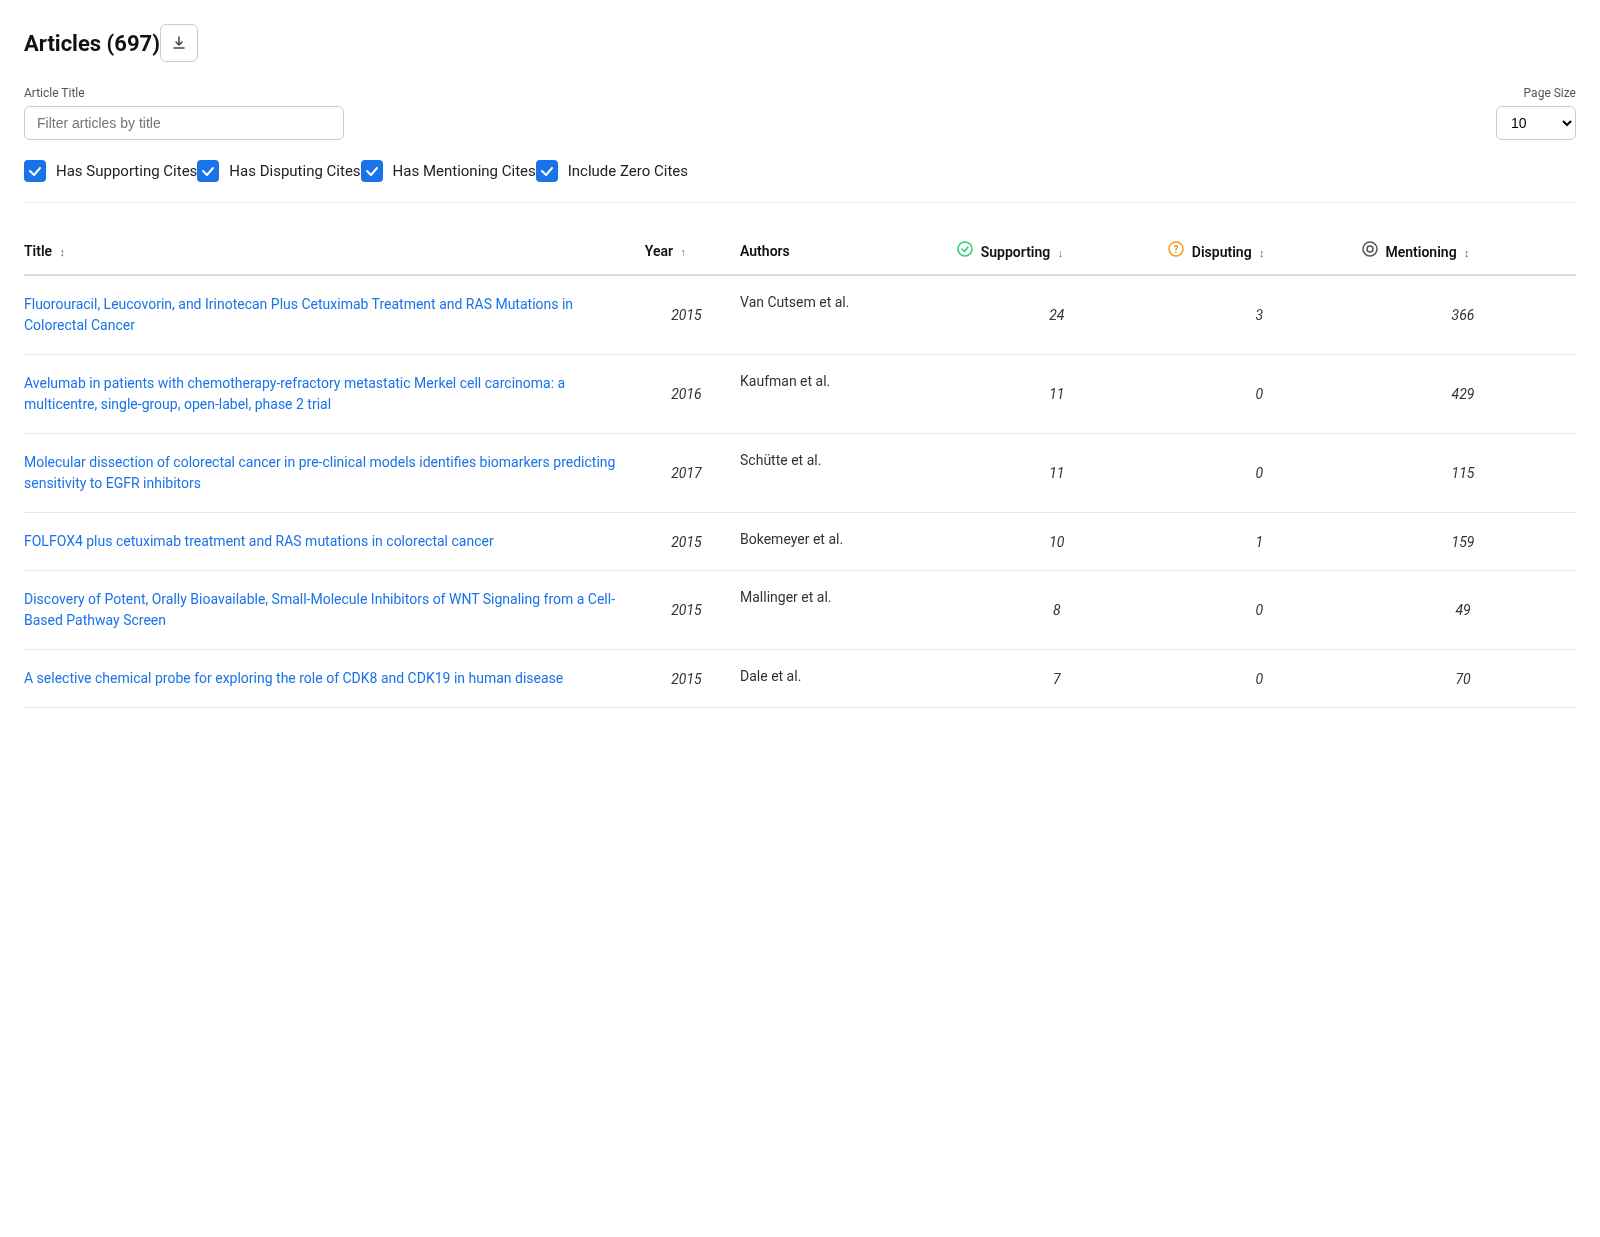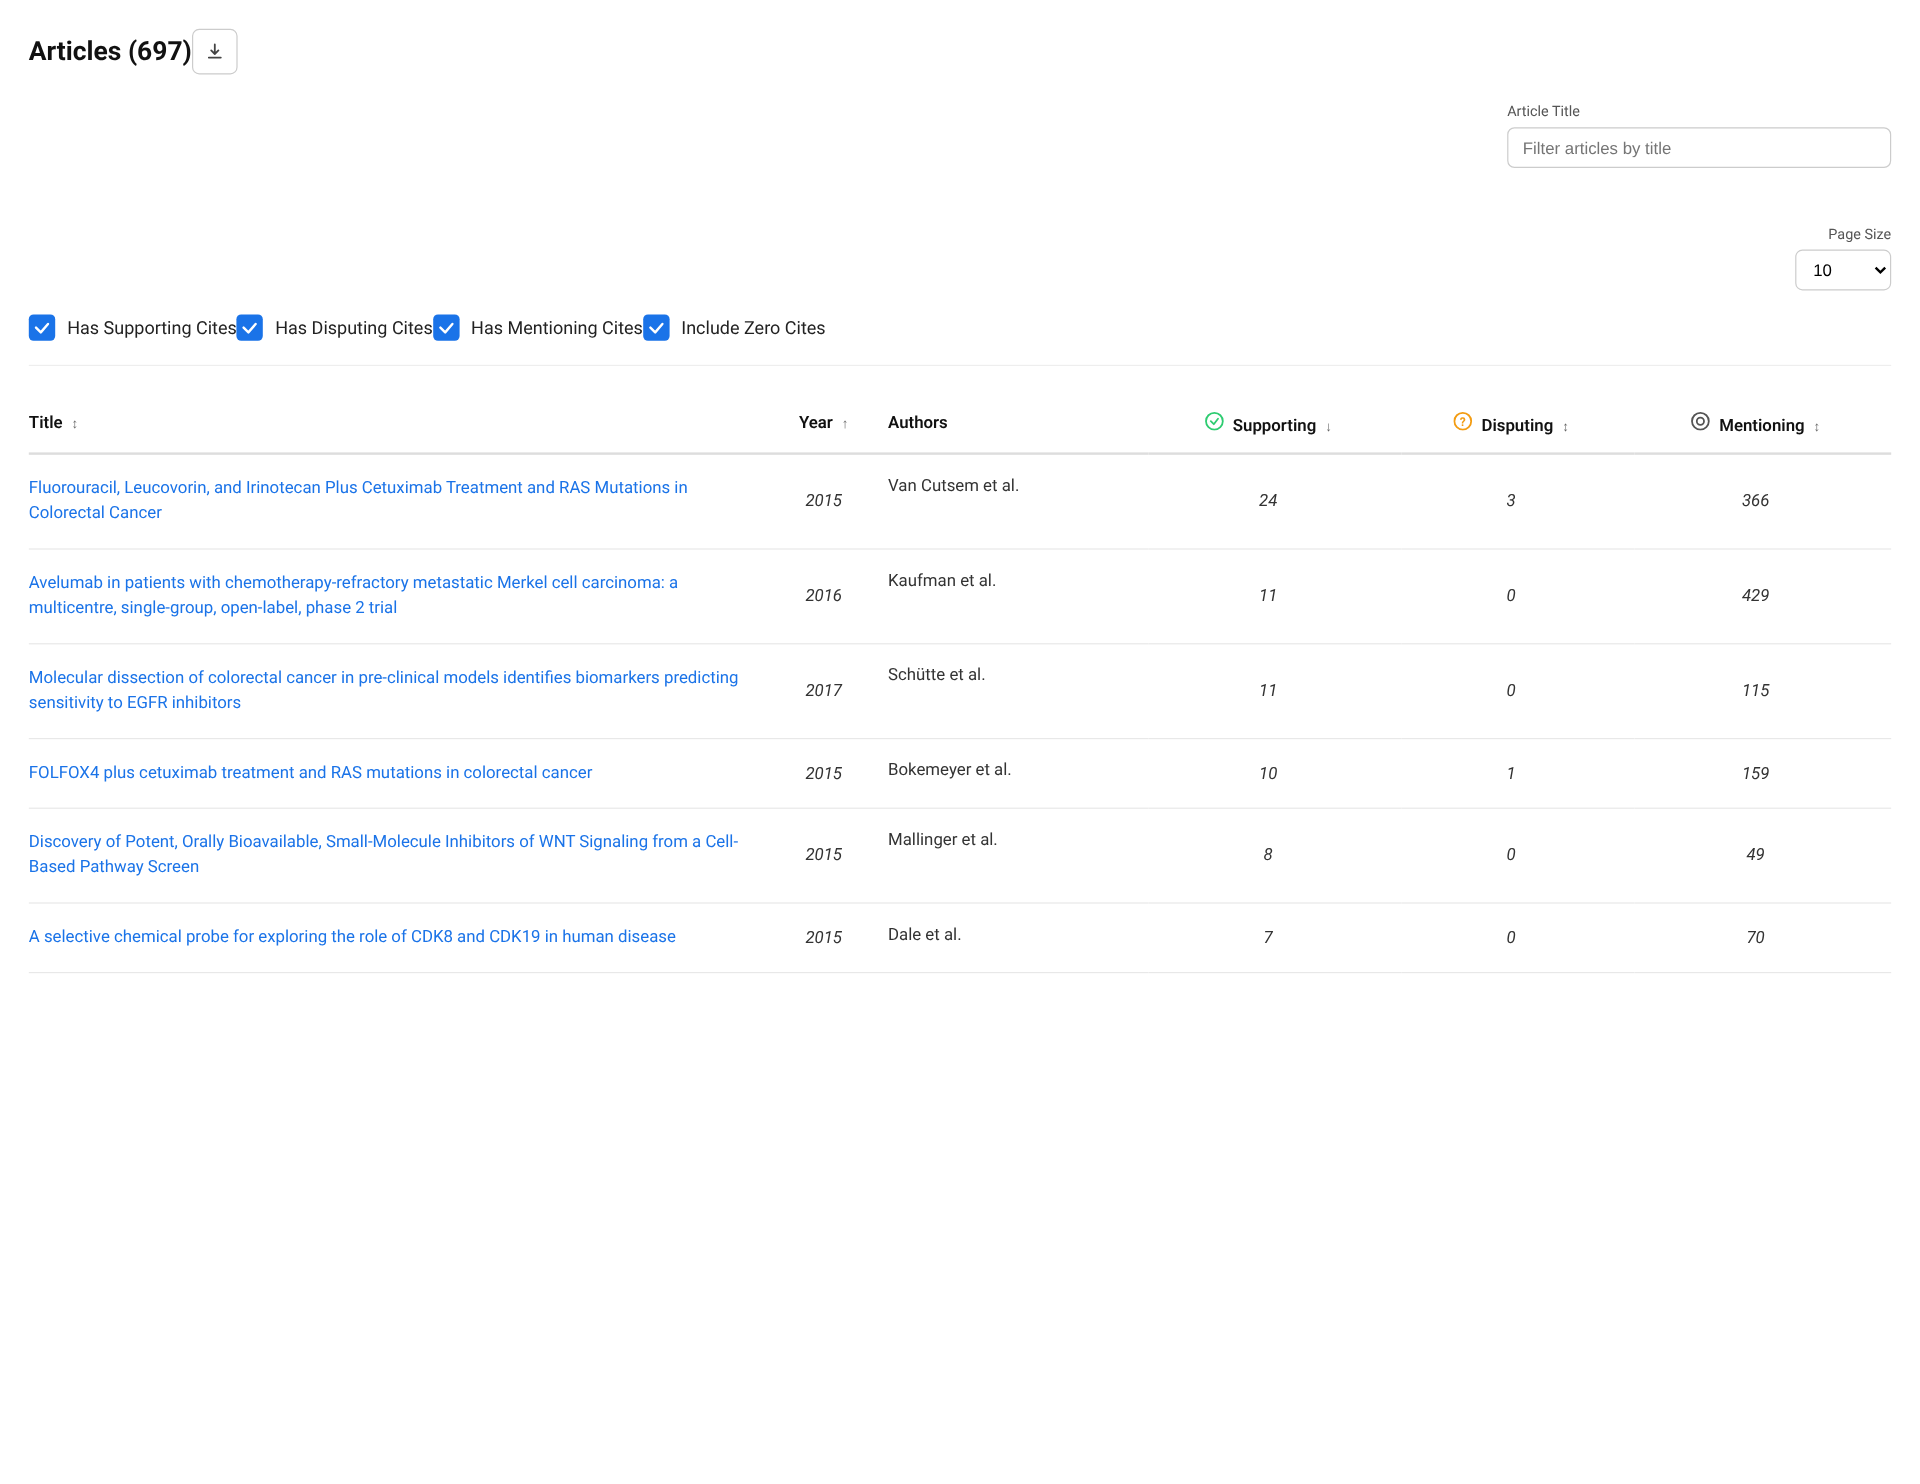--- a/index.html
+++ b/index.html
@@ -36,21 +36,20 @@
       justify-content: center;
       font-size: 16px;
       color: #444;
     }
 
     .controls-row {
       display: flex;
       align-items: flex-end;
       justify-content: space-between;
       margin-bottom: 20px;
-      flex-direction: column;
     }
 
     .filter-group {
       display: flex;
       flex-direction: column;
       gap: 6px;
     }
 
     .filter-label {
       font-size: 12px;
@@ -65,21 +64,20 @@
       font-size: 14px;
       color: #999;
       outline: none;
     }
 
     .page-size-group {
       display: flex;
       flex-direction: column;
       gap: 6px;
       align-items: flex-end;
-      margin-top: 48px;
     }
 
     .page-size-label {
       font-size: 12px;
       color: #555;
     }
 
     .page-size-select {
       width: 80px;
       padding: 7px 10px;
@@ -153,21 +151,21 @@
       color: #666;
     }
 
     thead th .col-icon {
       display: inline-block;
       margin-right: 4px;
       font-size: 14px;
     }
 
     thead th.center {
-      text-align: center;
+      text-align: left;
     }
 
     tbody tr {
       border-bottom: 1px solid #e8e8e8;
     }
 
     tbody td {
       padding: 18px 12px 18px 0;
       font-size: 14px;
       color: #333;

